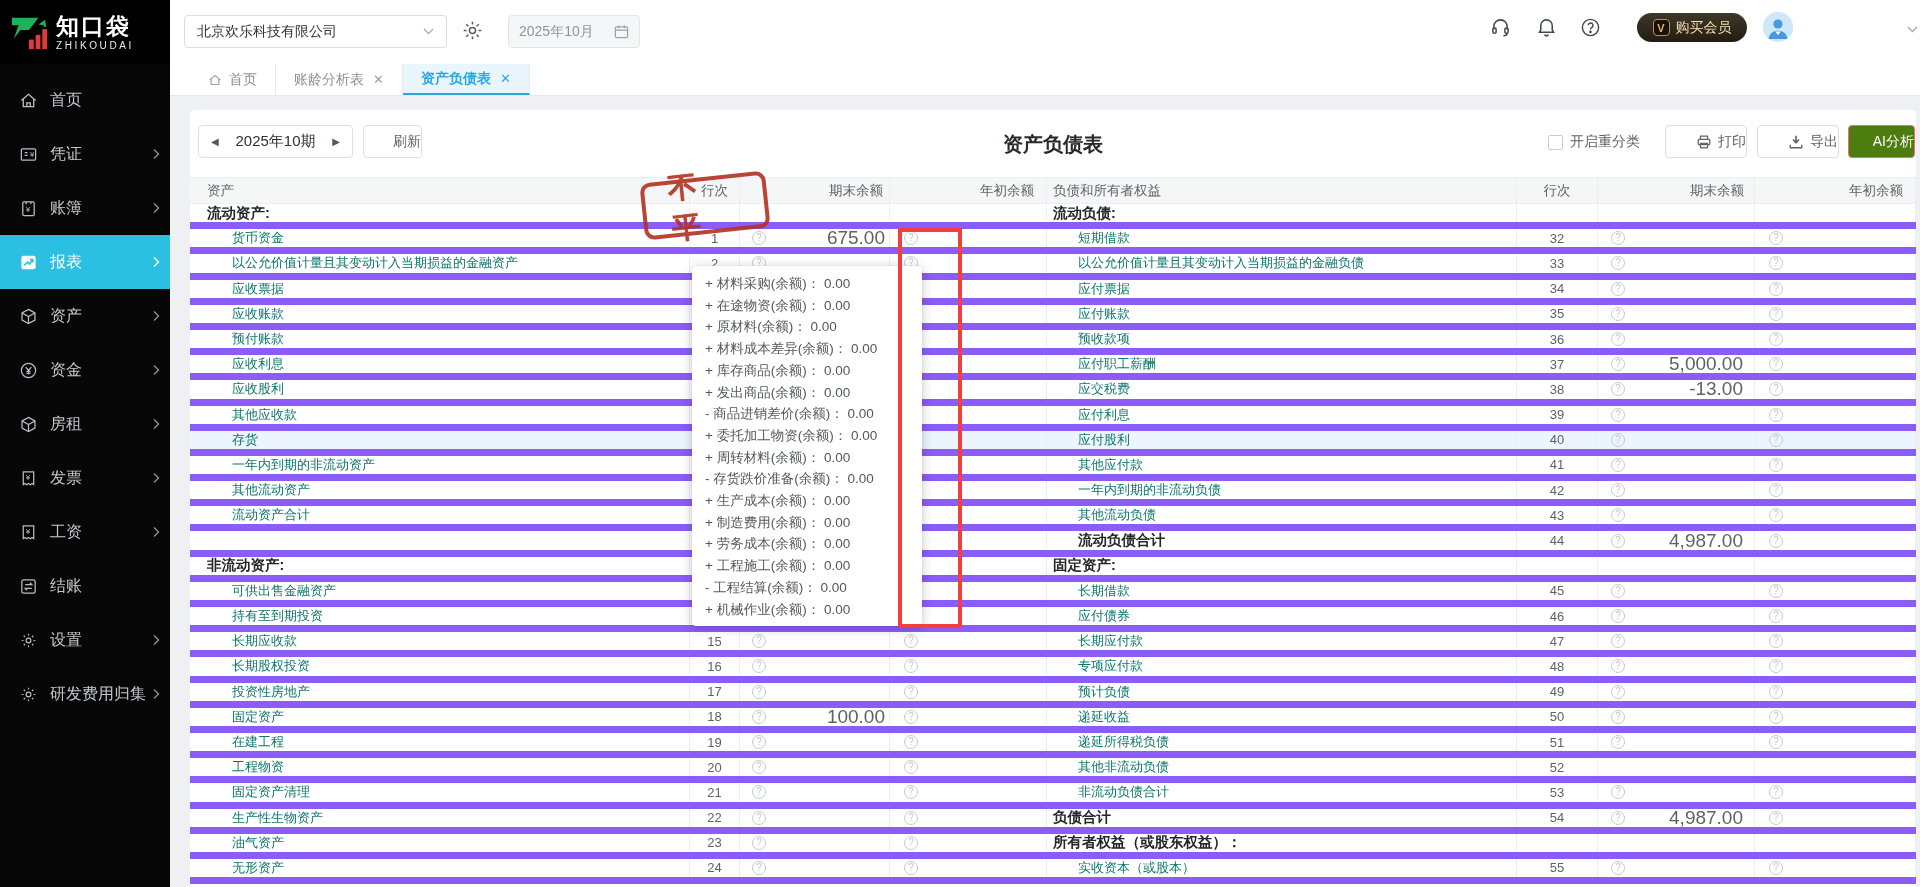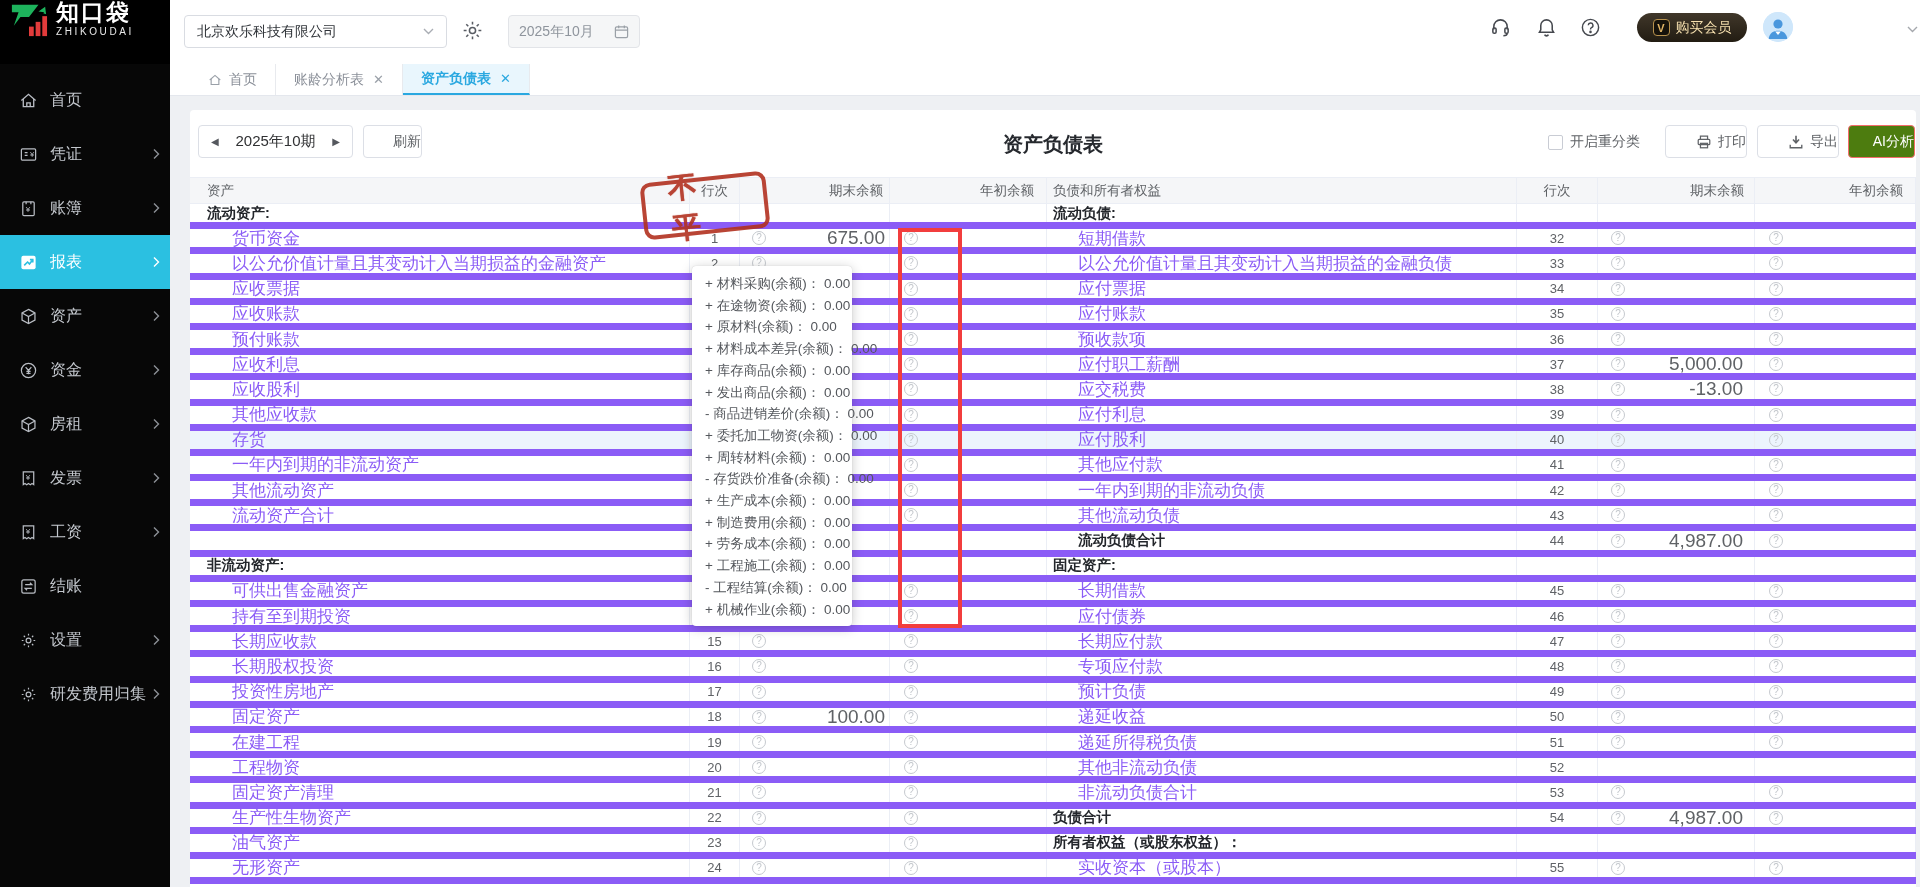--- a/index.html
+++ b/index.html
@@ -1,21 +1,21 @@
 <!DOCTYPE html>
 <html><head>
 <meta charset="utf-8">
 <style>
   *{box-sizing:border-box;margin:0;padding:0}
   html,body{background:#dfe2e6}
   #app{position:relative;width:1920px;height:887px;overflow:hidden;background:#eef0f3;
        font-family:"Liberation Sans","DejaVu Sans",sans-serif;-webkit-font-smoothing:antialiased}
   
   .sidebar{position:absolute;left:0;top:0;width:170px;height:887px;background:#070707;z-index:20}
-  .logo{height:64px;background:#000;display:flex;align-items:flex-start;padding-left:10px}
+  .logo{height:64px;background:#000;display:flex;align-items:center;padding-left:10px}
   .logo-txt{margin-left:8px;display:flex;flex-direction:column}
   .logo-cn{color:#fff;font-size:23px;font-weight:700;letter-spacing:2px;line-height:24px}
   .logo-en{color:#e9e9e9;font-size:10px;letter-spacing:2.6px;margin-top:2px}
   .menu{padding-top:9px}
   .side-item{height:54px;display:flex;align-items:center;padding-left:18px;position:relative;
              color:#c3c7cd;font-size:16px;cursor:pointer}
   .side-item .s-ico{width:20px;height:20px;margin-right:12px;flex:0 0 20px;display:flex;align-items:center;justify-content:center}
   .side-item .chev{position:absolute;right:10px;top:50%;transform:translateY(-50%)}
   .side-item.active{background:#2bc0e1;color:#fff}
   
@@ -73,35 +73,35 @@
   .trow.hl{background:#ecf4fd}
   .c{border-right:1px solid #ebeef5;display:flex;align-items:center;position:relative;overflow:hidden}
   .c1{width:500px;padding-left:17px}
   .c2{width:50px;justify-content:center;font-size:13px;color:#5f6266}
   .c3{width:150px}
   .c4{width:157px}
   .c5{width:470px;padding-left:6px}
   .c6{width:81px;justify-content:center;font-size:13px;color:#5f6266}
   .c7{width:157px}
   .c8{width:161px;border-right:1px solid #ebeef5}
-  .nm{font-size:17px;color:#8b5cf6;white-space:nowrap}
+  .nm{font-size:13px;color:#0f766e;white-space:nowrap}
   .nm.item{padding-left:25px}
   .nm.bold{font-weight:700;color:#23262b;font-size:14.5px}
   .hcell-r{margin-left:auto;padding-right:6px}
   .q{position:absolute;width:14px;height:14px;border:1px solid #c6cacf;border-radius:50%;
      color:#c2c6cb;font-size:10px;line-height:12px;text-align:center;cursor:pointer;background:transparent}
   .c3 .q{left:12px}.c4 .q{left:14px}.c7 .q{left:13px}.c8 .q{left:14px}
   .val{margin-left:auto;font-size:19px;color:#5f6266;padding-right:4px}
   .c7 .val{padding-right:11px}
   
   .stamp{position:absolute;left:642px;top:177px;width:126px;height:57px;border:4px solid #b23120;
          border-radius:10px;transform:rotate(-6deg);display:flex;align-items:center;justify-content:center;
          color:#b23120;font-size:29px;font-weight:700;letter-spacing:24px;padding-left:24px;
          opacity:.9;z-index:30;text-shadow:0 0 1px #b23120}
-  .tooltip{position:absolute;left:692px;top:266px;width:160px;height:360px;background:#fff;border-radius:4px;
+  .tooltip{position:absolute;left:692px;top:266px;width:230px;height:360px;background:#fff;border-radius:4px;
            box-shadow:0 2px 12px rgba(0,0,0,.22),0 0 1px rgba(0,0,0,.2);z-index:32;padding:7px 0 0 13px}
   .tip-line{font-size:13.5px;color:#54575c;line-height:21.7px;white-space:nowrap}
   .redrect{position:absolute;left:898px;top:228px;width:64px;height:400px;border:4px solid #f23e3e;z-index:34}
   svg{display:block}
 </style>
 </head>
 <body>
 
 <div id="app">
 

